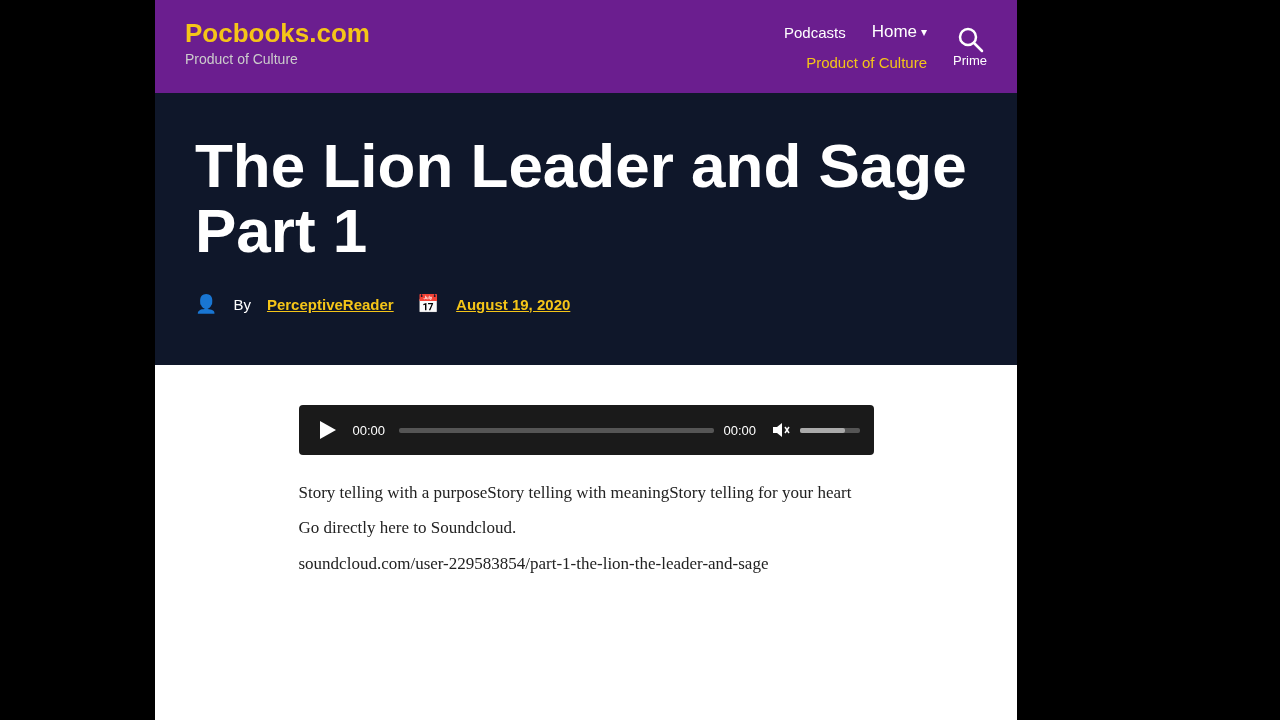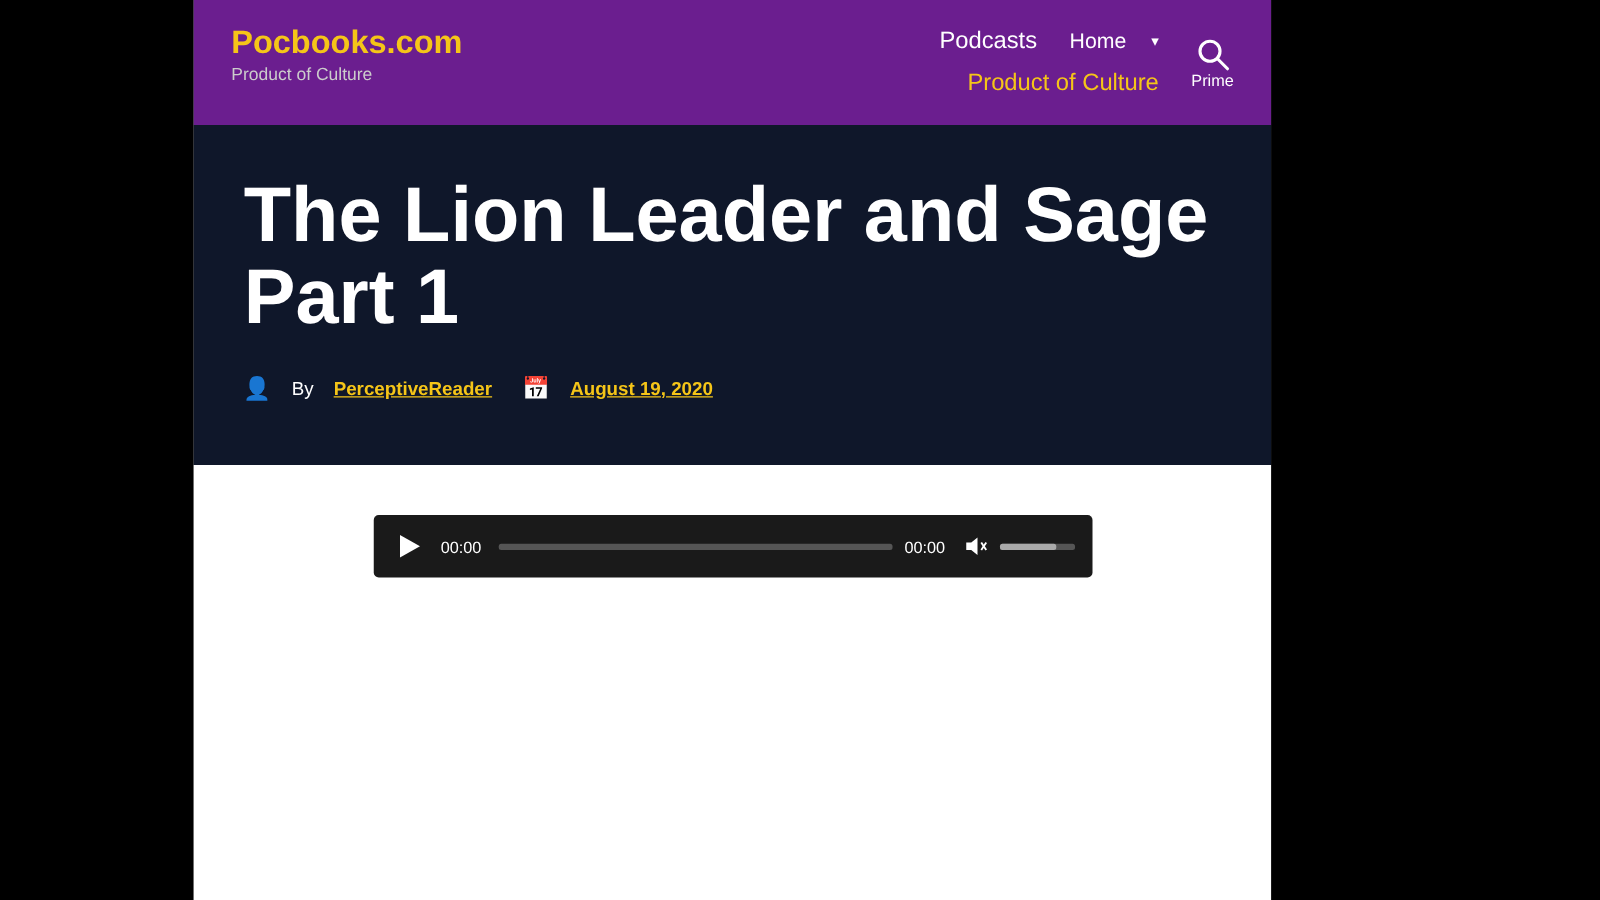--- a/index.html
+++ b/index.html
@@ -58,32 +58,32 @@
       flex-direction: column;
       align-items: flex-end;
     }
     .nav-row {
       display: flex;
       align-items: center;
       gap: 10px;
     }
     .nav-link {
       font-family: Arial, sans-serif;
-      font-size: 19px;
+      font-size: 15px;
       color: #fff;
       text-decoration: none;
       padding: 4px 8px;
     }
     .nav-link.yellow {
       color: #f5c518;
     }
     .nav-link-home {
       display: flex;
       align-items: center;
-      gap: 20px;
+      gap: 4px;
       color: #fff;
       font-family: Arial, sans-serif;
       font-size: 17px;
       text-decoration: none;
       padding: 4px 8px;
     }
     .chevron {
       font-size: 12px;
       color: #fff;
     }
@@ -324,18 +324,23 @@
               <line x1="15" y1="7" x2="19" y2="13" stroke="white" stroke-width="1.5"></line>
               <line x1="19" y1="7" x2="15" y2="13" stroke="white" stroke-width="1.5"></line>
             </svg>
           </button>
           <div class="volume-bar-container">
             <div class="volume-bar-fill"></div>
           </div>
         </div>
 
 
+        <div class="body-text">
+          <p>Story telling with a purposeStory telling with meaningStory telling for your heart</p>
+          <p>Go directly here to Soundcloud.</p>
+          <p>soundcloud.com/user-229583854/part-1-the-lion-the-leader-and-sage</p>
+        </div>
       </div>
     </div>
 
   </div>
   <div class="side-bar"></div>
 </div>
 
 </body></html>

